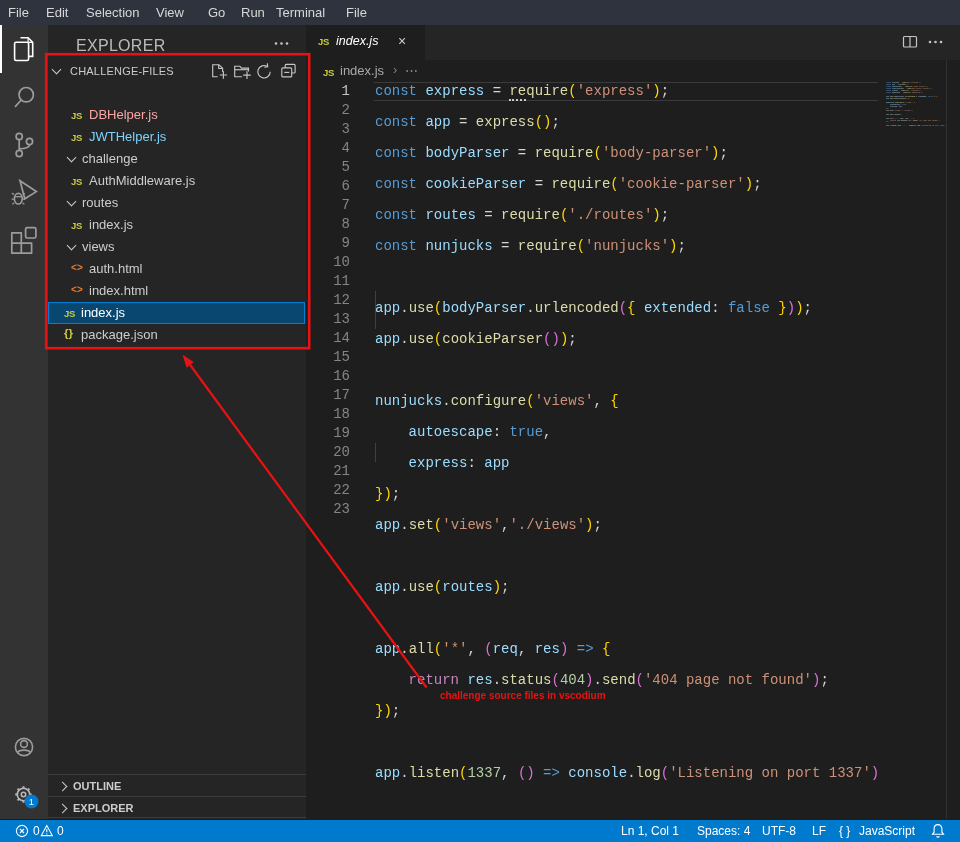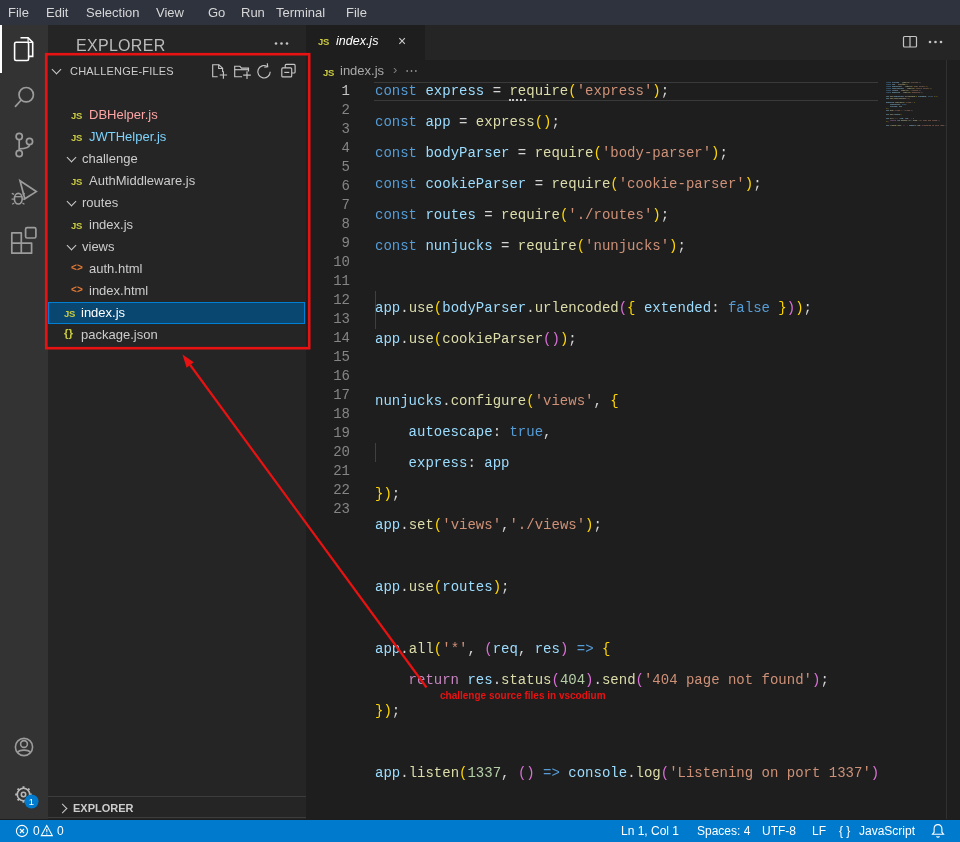--- a/index.html
+++ b/index.html
@@ -97,20 +97,24 @@
       <span class="lbl" style="left:41px;color:#cccccc">index.html</span>
     </div>
 <div class="row" style="top:277px">
       <span class="jsic" style="left:16px">JS</span>
       <span class="lbl" style="left:33px;color:#ffffff">index.js</span>
     </div>
 <div class="row" style="top:299px">
       <span class="jnic" style="left:16px">{}</span>
       <span class="lbl" style="left:33px;color:#cccccc">package.json</span>
     </div>
+<div class="shead" style="top:749px">
+      <div class="chev chevr" style="left:8px"></div>
+      <span>OUTLINE</span>
+    </div>
 <div class="shead" style="top:771px;border-bottom:1px solid #3c3c3c">
       <div class="chev chevr" style="left:8px"></div>
       <span>EXPLORER</span>
     </div>
 </div>
 <div id="tabbar">
 <div id="tab1">
       <span class="jsic" style="left:12px;top:11px">JS</span>
       <span style="position:absolute;left:30px;top:9px;font-size:12.5px;font-style:italic">index.js</span>
       <span style="position:absolute;left:92px;top:8px;font-size:14px;color:#cccccc">×</span>

